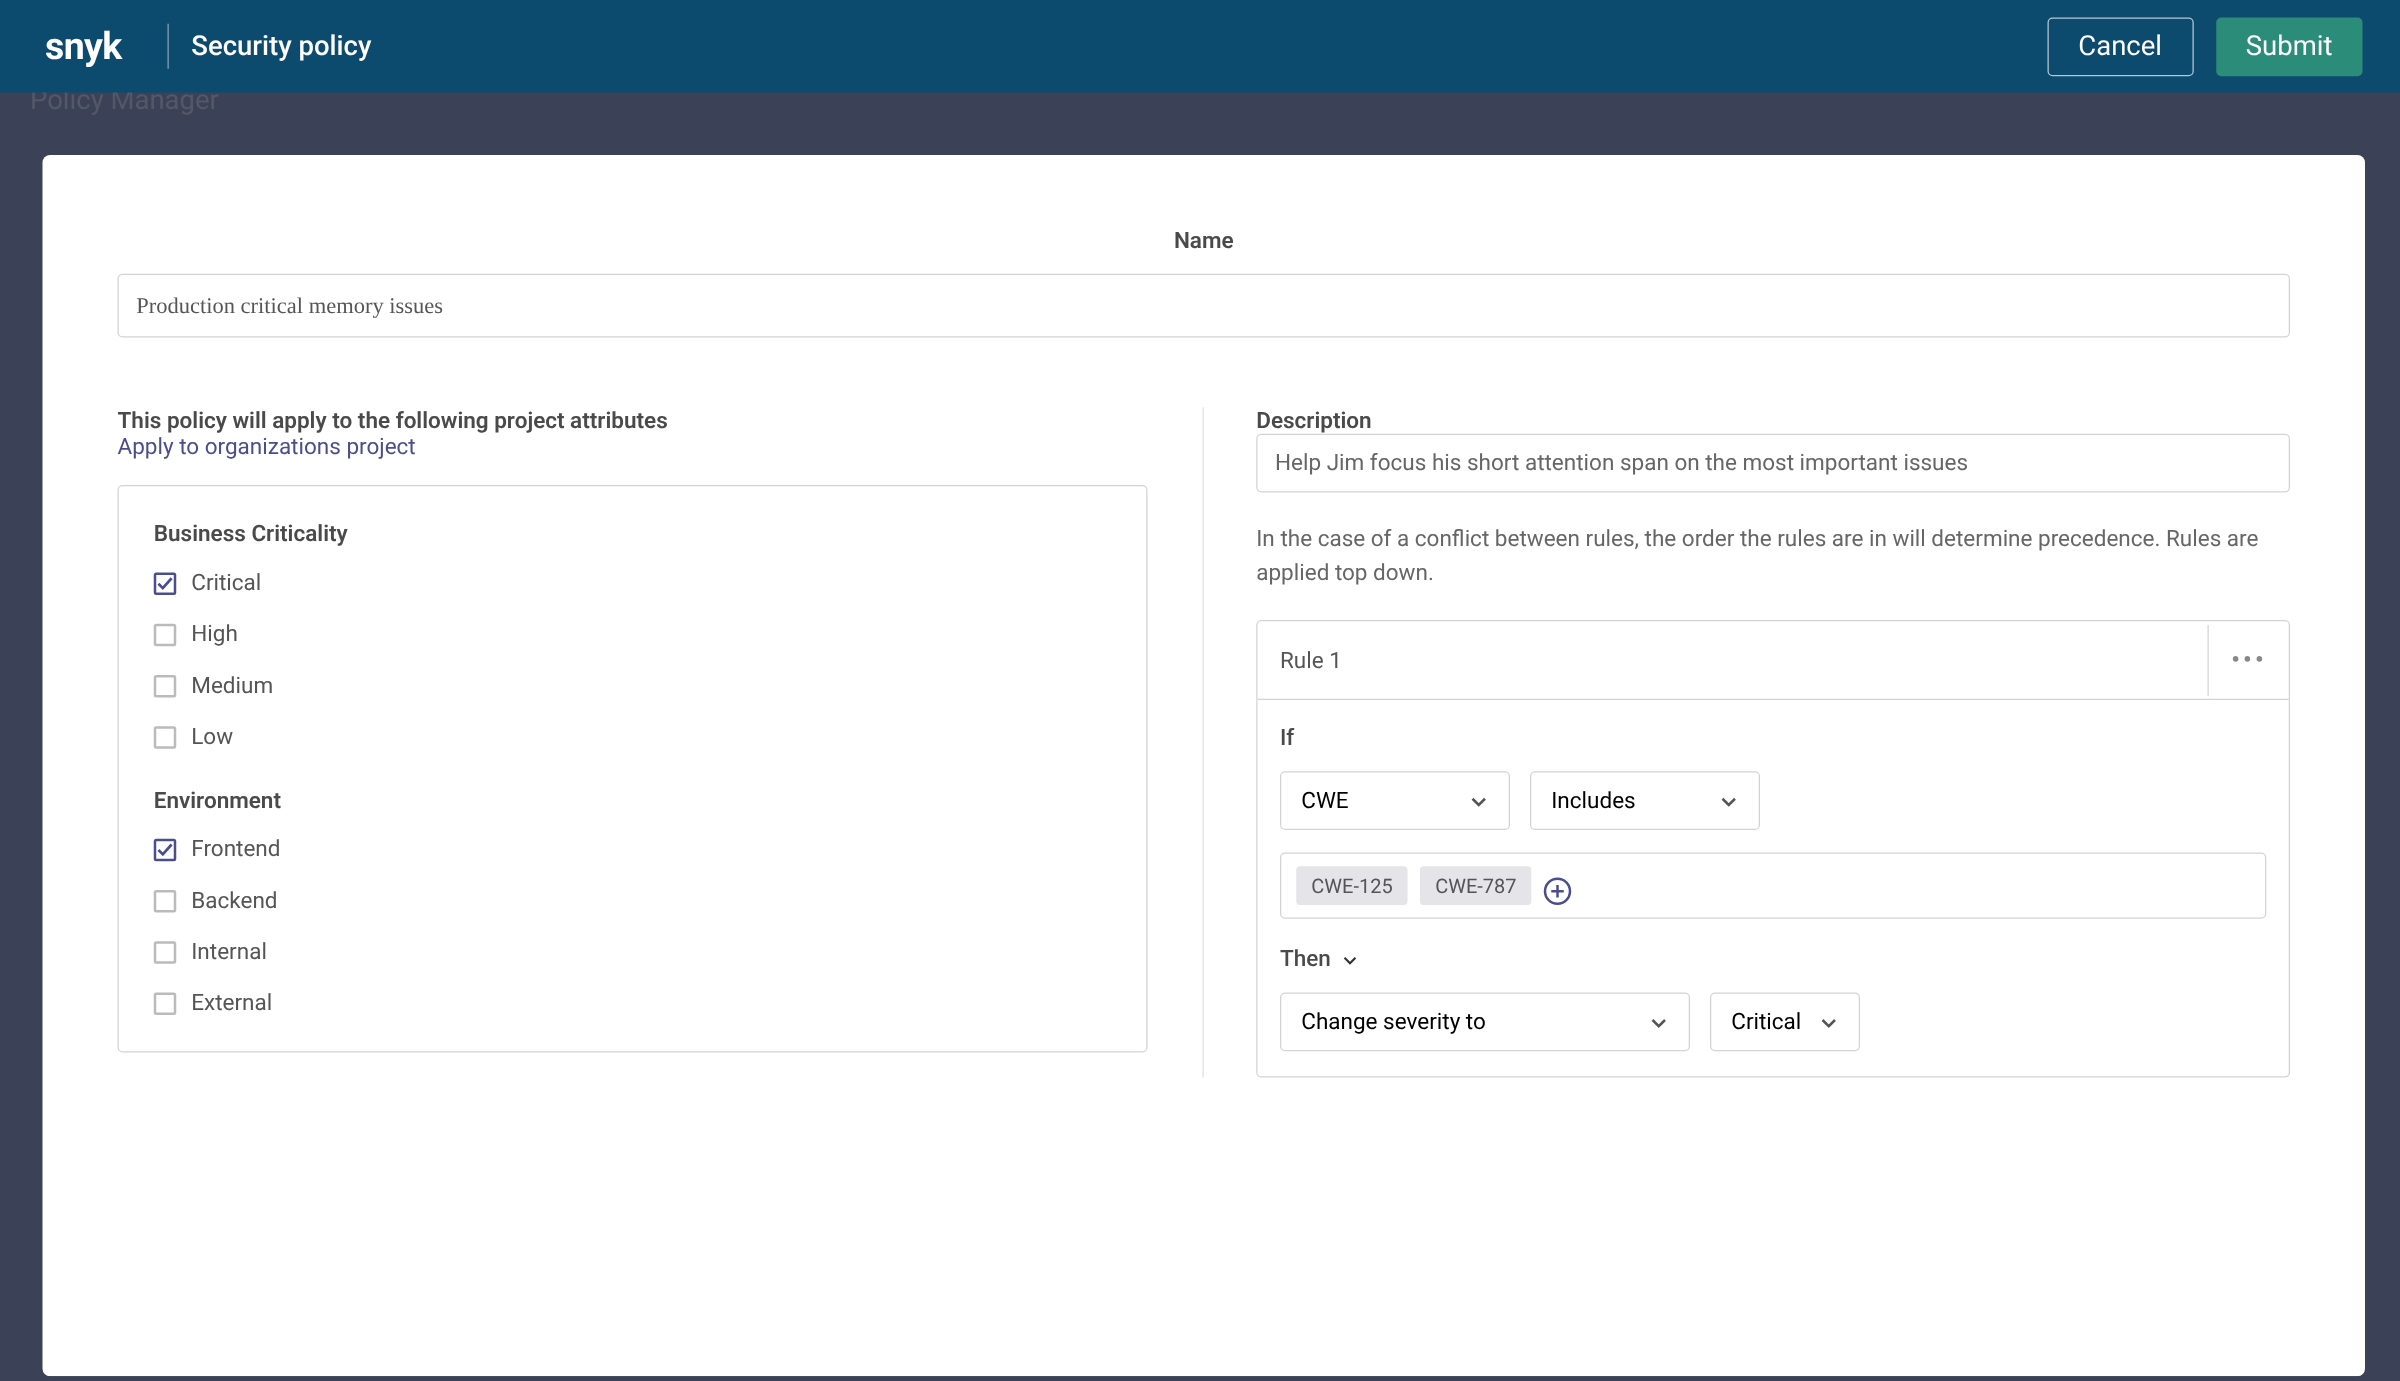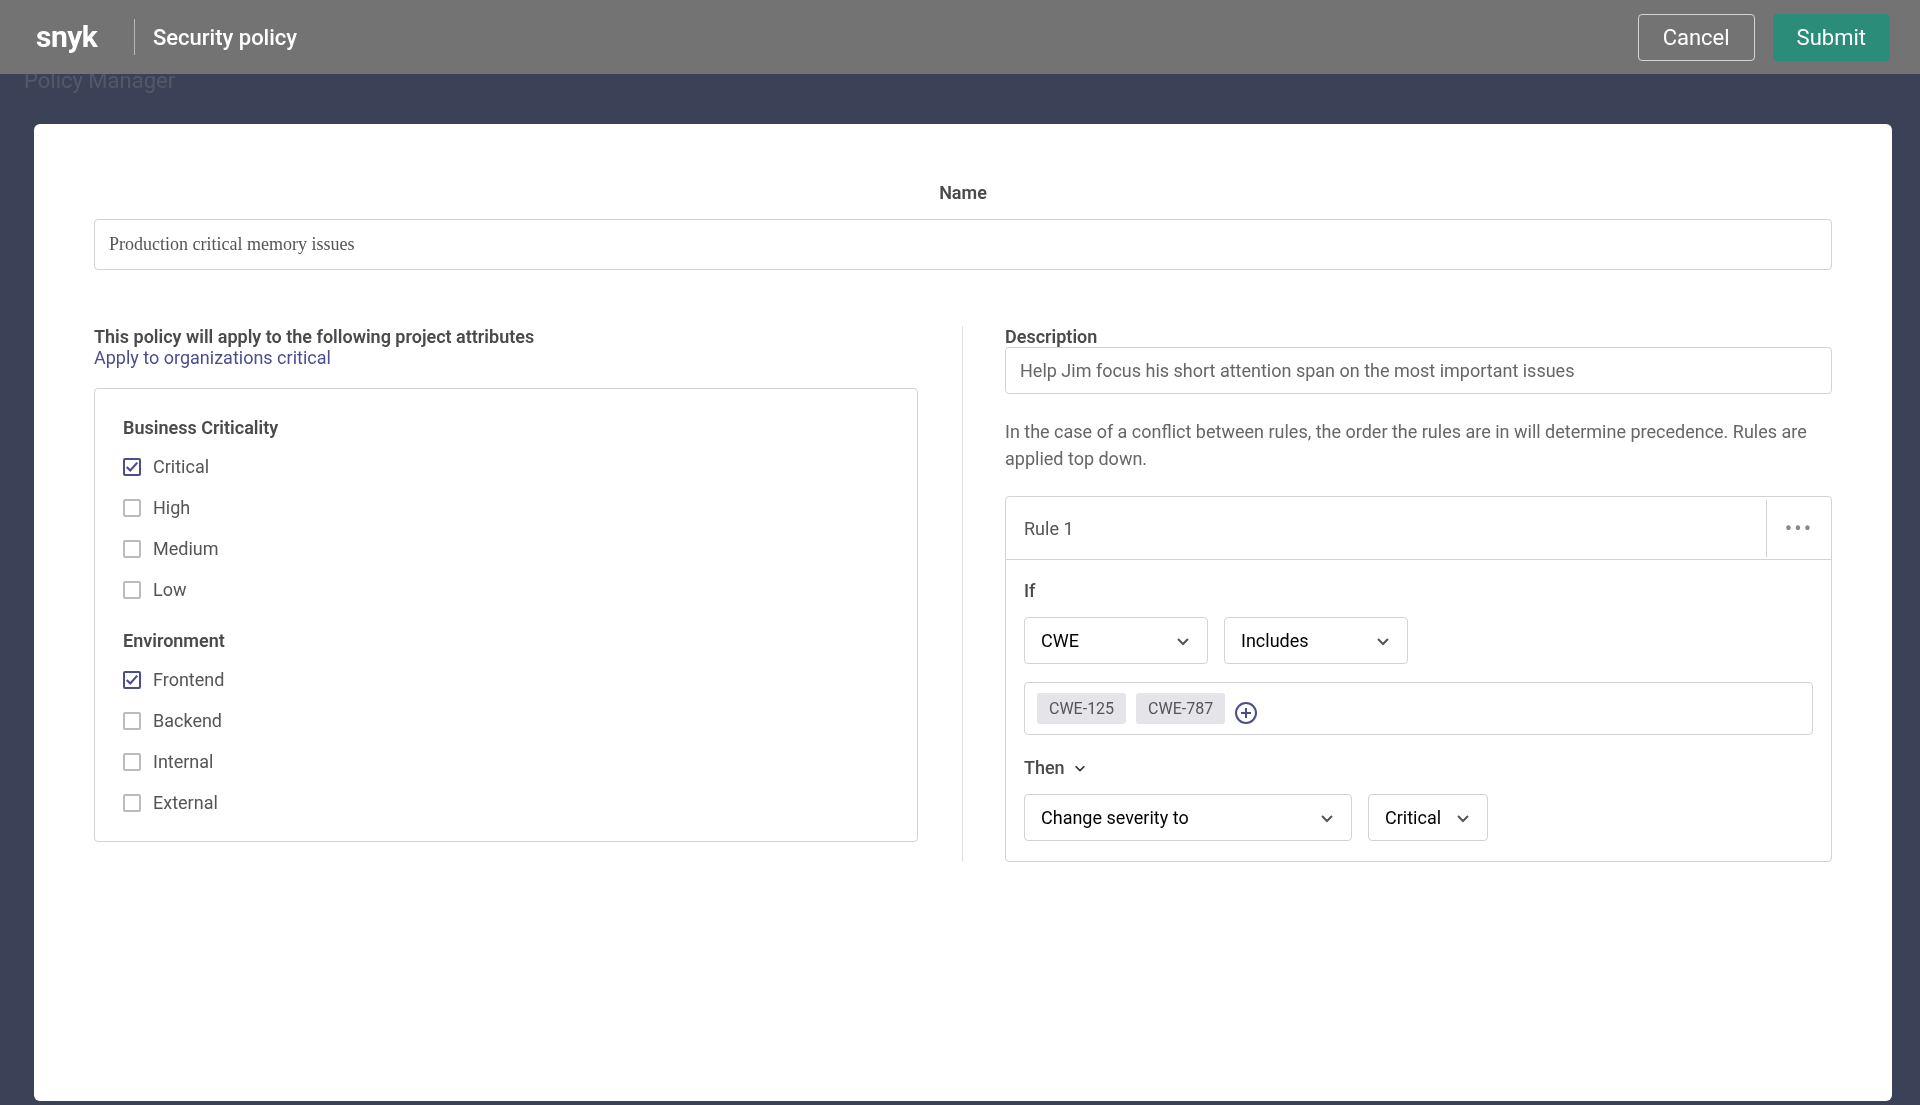--- a/index.html
+++ b/index.html
@@ -3,21 +3,21 @@
   <meta charset="utf-8">
   <style>
     * { box-sizing: border-box; margin: 0; padding: 0; }
     body {
       font-family: -apple-system, BlinkMacSystemFont, "Segoe UI", Roboto, "Helvetica Neue", Arial, sans-serif;
       background: #3b4257;
       color: #333;
       font-size: 16px;
     }
     .header {
-      background: #737373;
+      background: #0c4a6e;
       height: 74px;
       display: flex;
       align-items: center;
       padding: 0 30px 0 36px;
       justify-content: space-between;
       position: relative;
       z-index: 10;
     }
     .header-left {
       display: flex;
@@ -297,21 +297,21 @@
 <div class="shadow-text">Policy Manager</div>
 
 <div class="panel">
 
   <label class="name-label">Name</label>
   <input class="name-input" type="text" value="Production critical memory issues" style="">
 
   <div class="two-col">
     <div class="left-col">
       <div class="section-heading">This policy will apply to the following project attributes</div>
-      <a class="link-text">Apply to organizations critical</a>
+      <a class="link-text">Apply to organizations project</a>
 
       <div class="attr-box">
         <div class="attr-group">
           <div class="attr-group-title">Business Criticality</div>
           <div class="checkbox-row">
             <span class="cb checked">
                 <svg viewBox="0 0 16 16">
                   <path d="M2 8 L6 12 L14 3" stroke="#4b4e8e" stroke-width="2.5" fill="none"></path>
                 </svg>
               </span>

